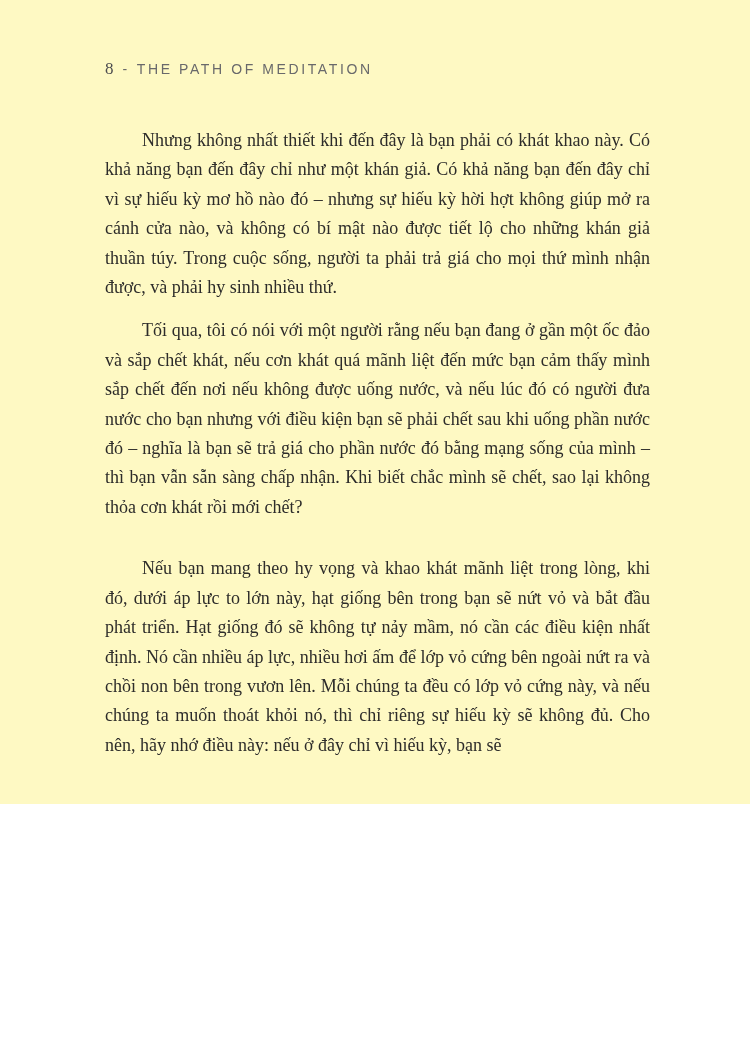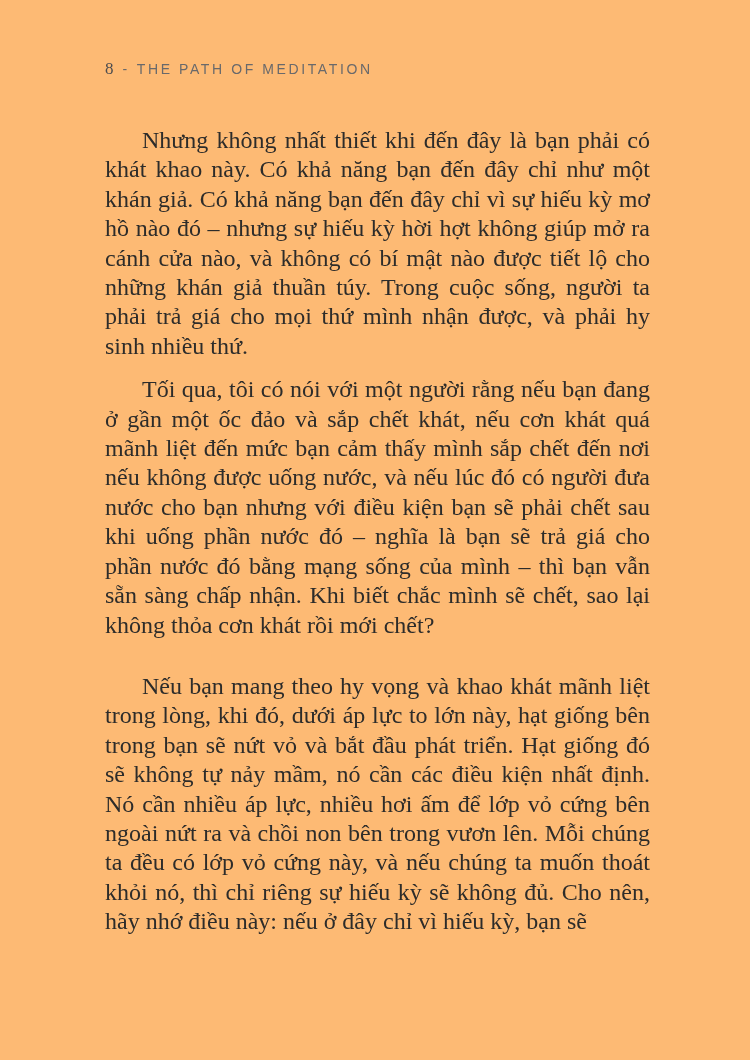--- a/index.html
+++ b/index.html
@@ -3,22 +3,22 @@
 <meta charset="utf-8">
 <style>
   html, body {
     margin: 0;
     padding: 0;
     background: #ffffff;
   }
   .page {
     position: relative;
     width: 750px;
-    height: 1060px;
-    background: #fdba74;
+    height: 804px;
+    background: #fef9c3;
     overflow: hidden;
   }
   .running-header {
     position: absolute;
     left: 105px;
     top: 59px;
     white-space: nowrap;
     font-family: "Liberation Sans", sans-serif;
     font-size: 14px;
     font-weight: 500;
@@ -36,21 +36,21 @@
   .running-header .sep {
     margin-right: 7px;
     color: #69696b;
   }
   .body-text {
     position: absolute;
     left: 105px;
     top: 126px;
     width: 545px;
     font-family: "Liberation Serif", "DejaVu Serif", serif;
-    font-size: 24px;
+    font-size: 18px;
     line-height: 29.4px;
     color: #2d2c2a;
     text-align: justify;
   }
   .body-text p {
     margin: 0 0 14px 0;
     text-indent: 37px;
   }
   .body-text p:last-child {
     margin-bottom: 0;

